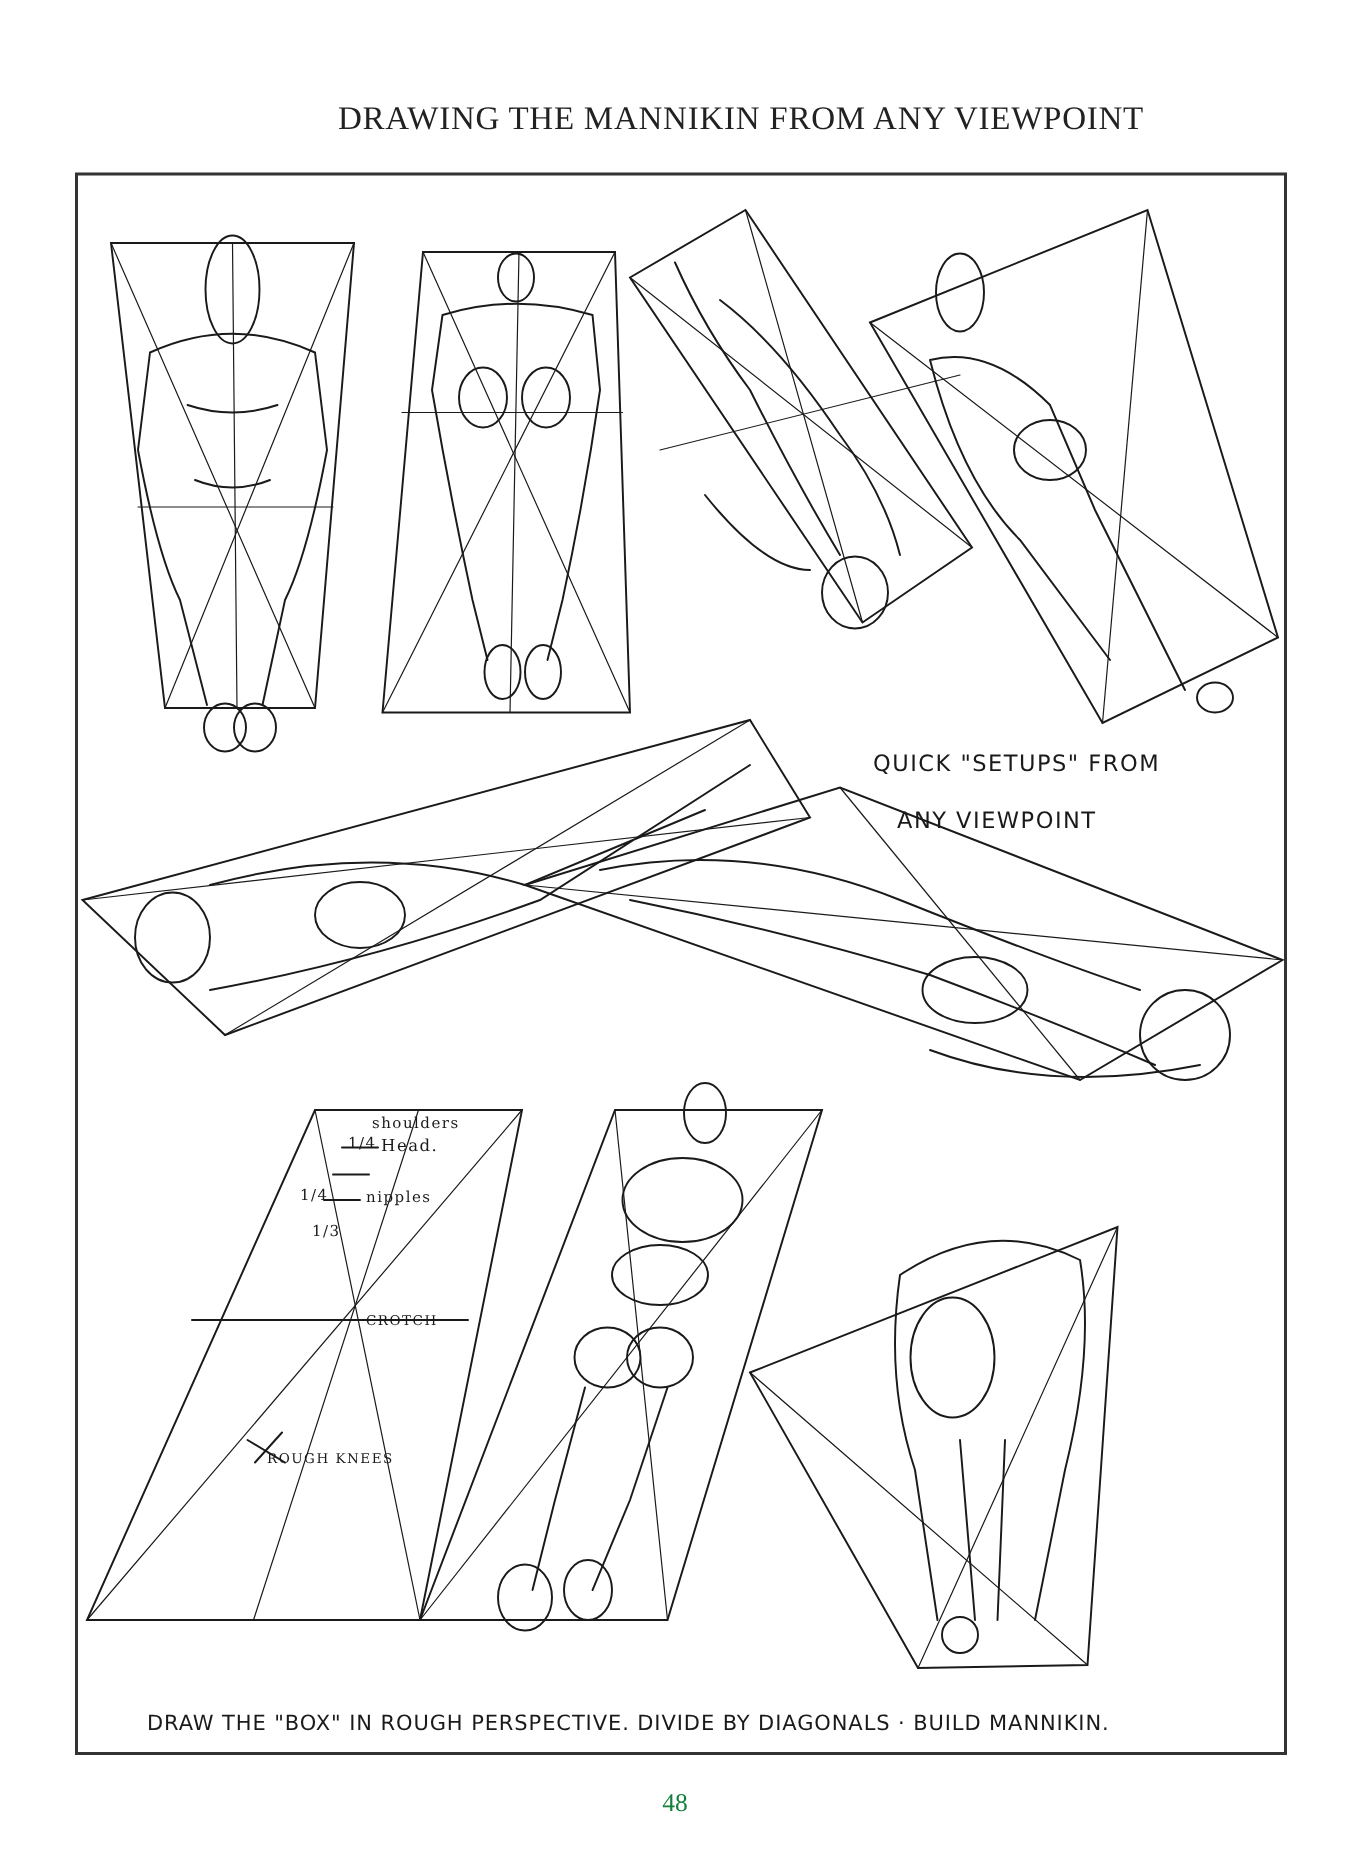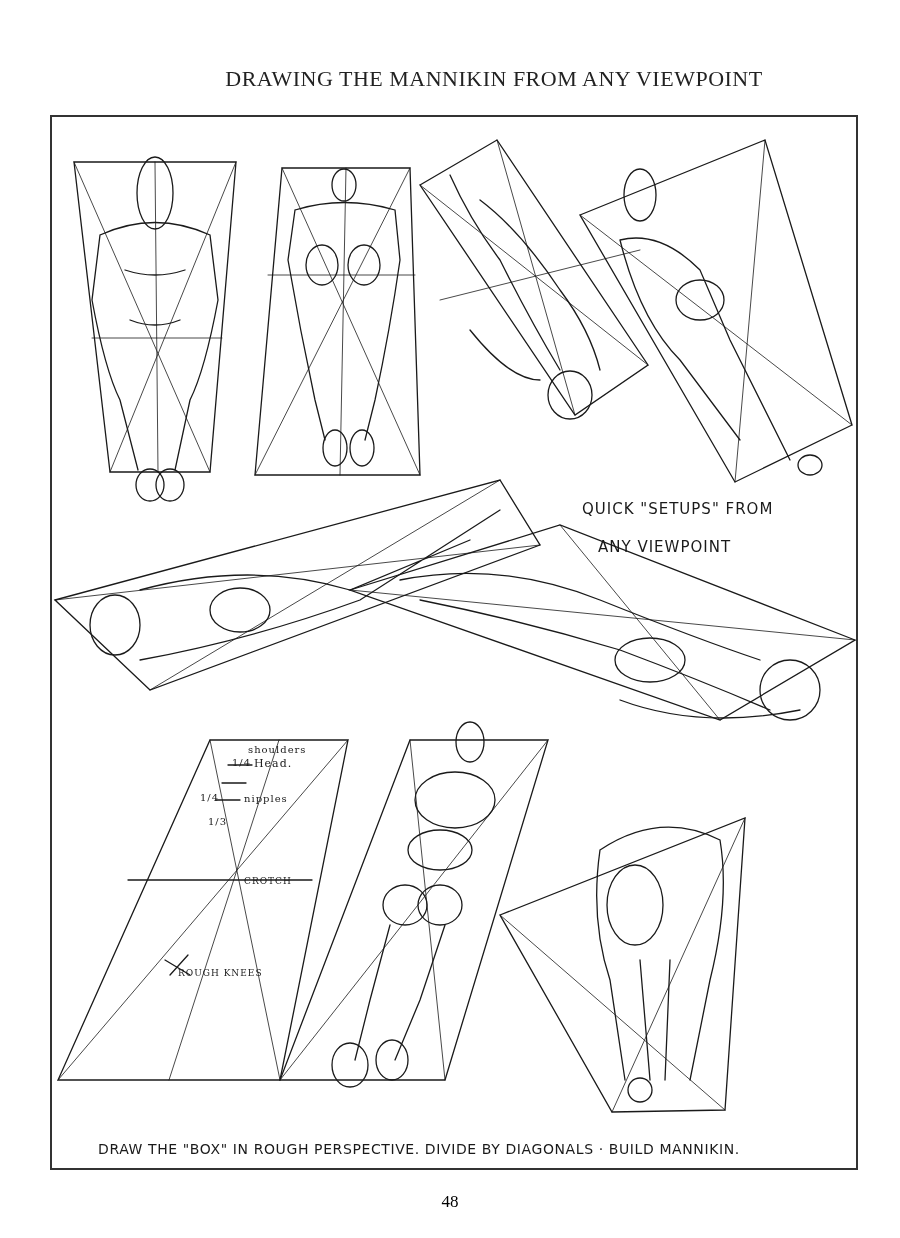--- a/index.html
+++ b/index.html
@@ -20,21 +20,21 @@
       letter-spacing: 1px;
     }
     .caption-setups { left: 582px; top: 498px; font-size: 15px; line-height: 22px; }
     .caption-setups .l2 { padding-left: 16px; margin-top: 16px; }
     .note { font-family: "DejaVu Serif", serif; font-size: 10px; }
     .bottom-caption {
       position: absolute; left: 98px; top: 1141px; font-size: 14px; letter-spacing: 0.6px;
     }
     .page-num {
       position: absolute; left: 0; top: 1192px; width: 900px; text-align: center;
-      font-family: "Liberation Serif", serif; font-size: 17px; color: #000000;
+      font-family: "Liberation Serif", serif; font-size: 17px; color: #15803d;
     }
   </style>
 </head>
 <body>
 
 <div class="title">DRAWING THE MANNIKIN FROM ANY VIEWPOINT</div>
 
 <div class="frame"></div>
 
 <svg class="art" width="900" height="1238" viewBox="0 0 900 1238" fill="none" stroke="#1a1a1a" stroke-width="1.3" stroke-linecap="round">

